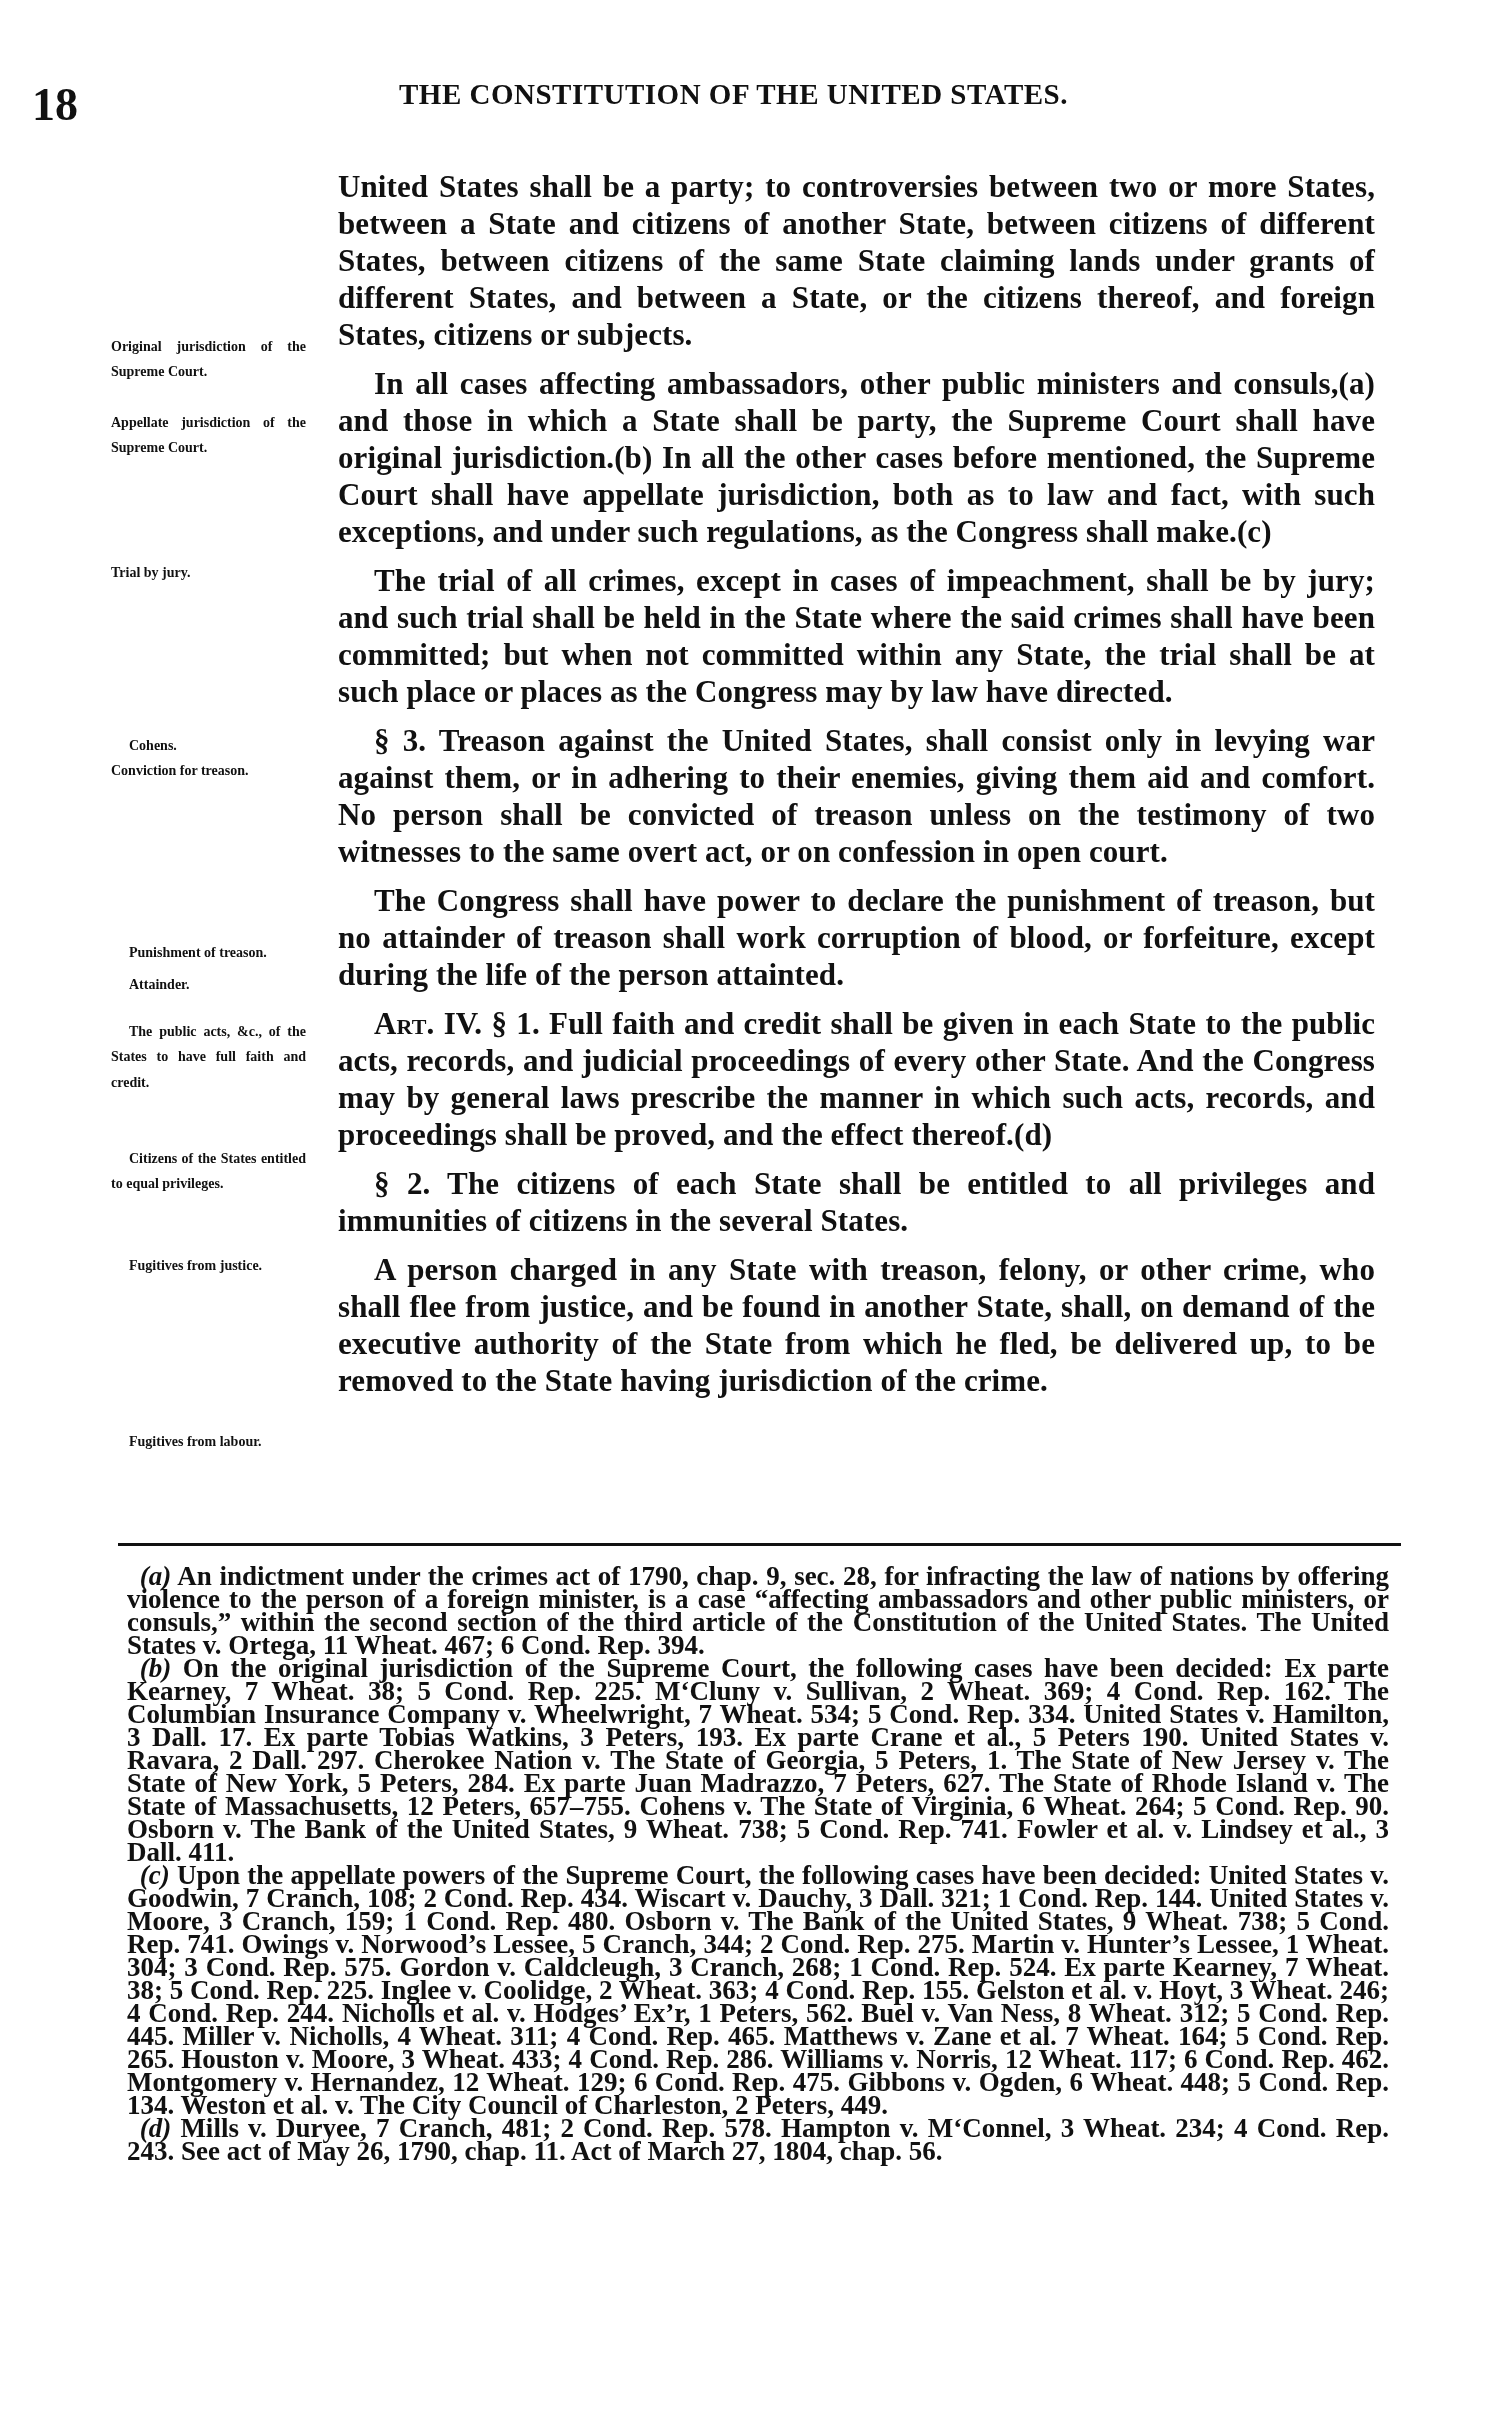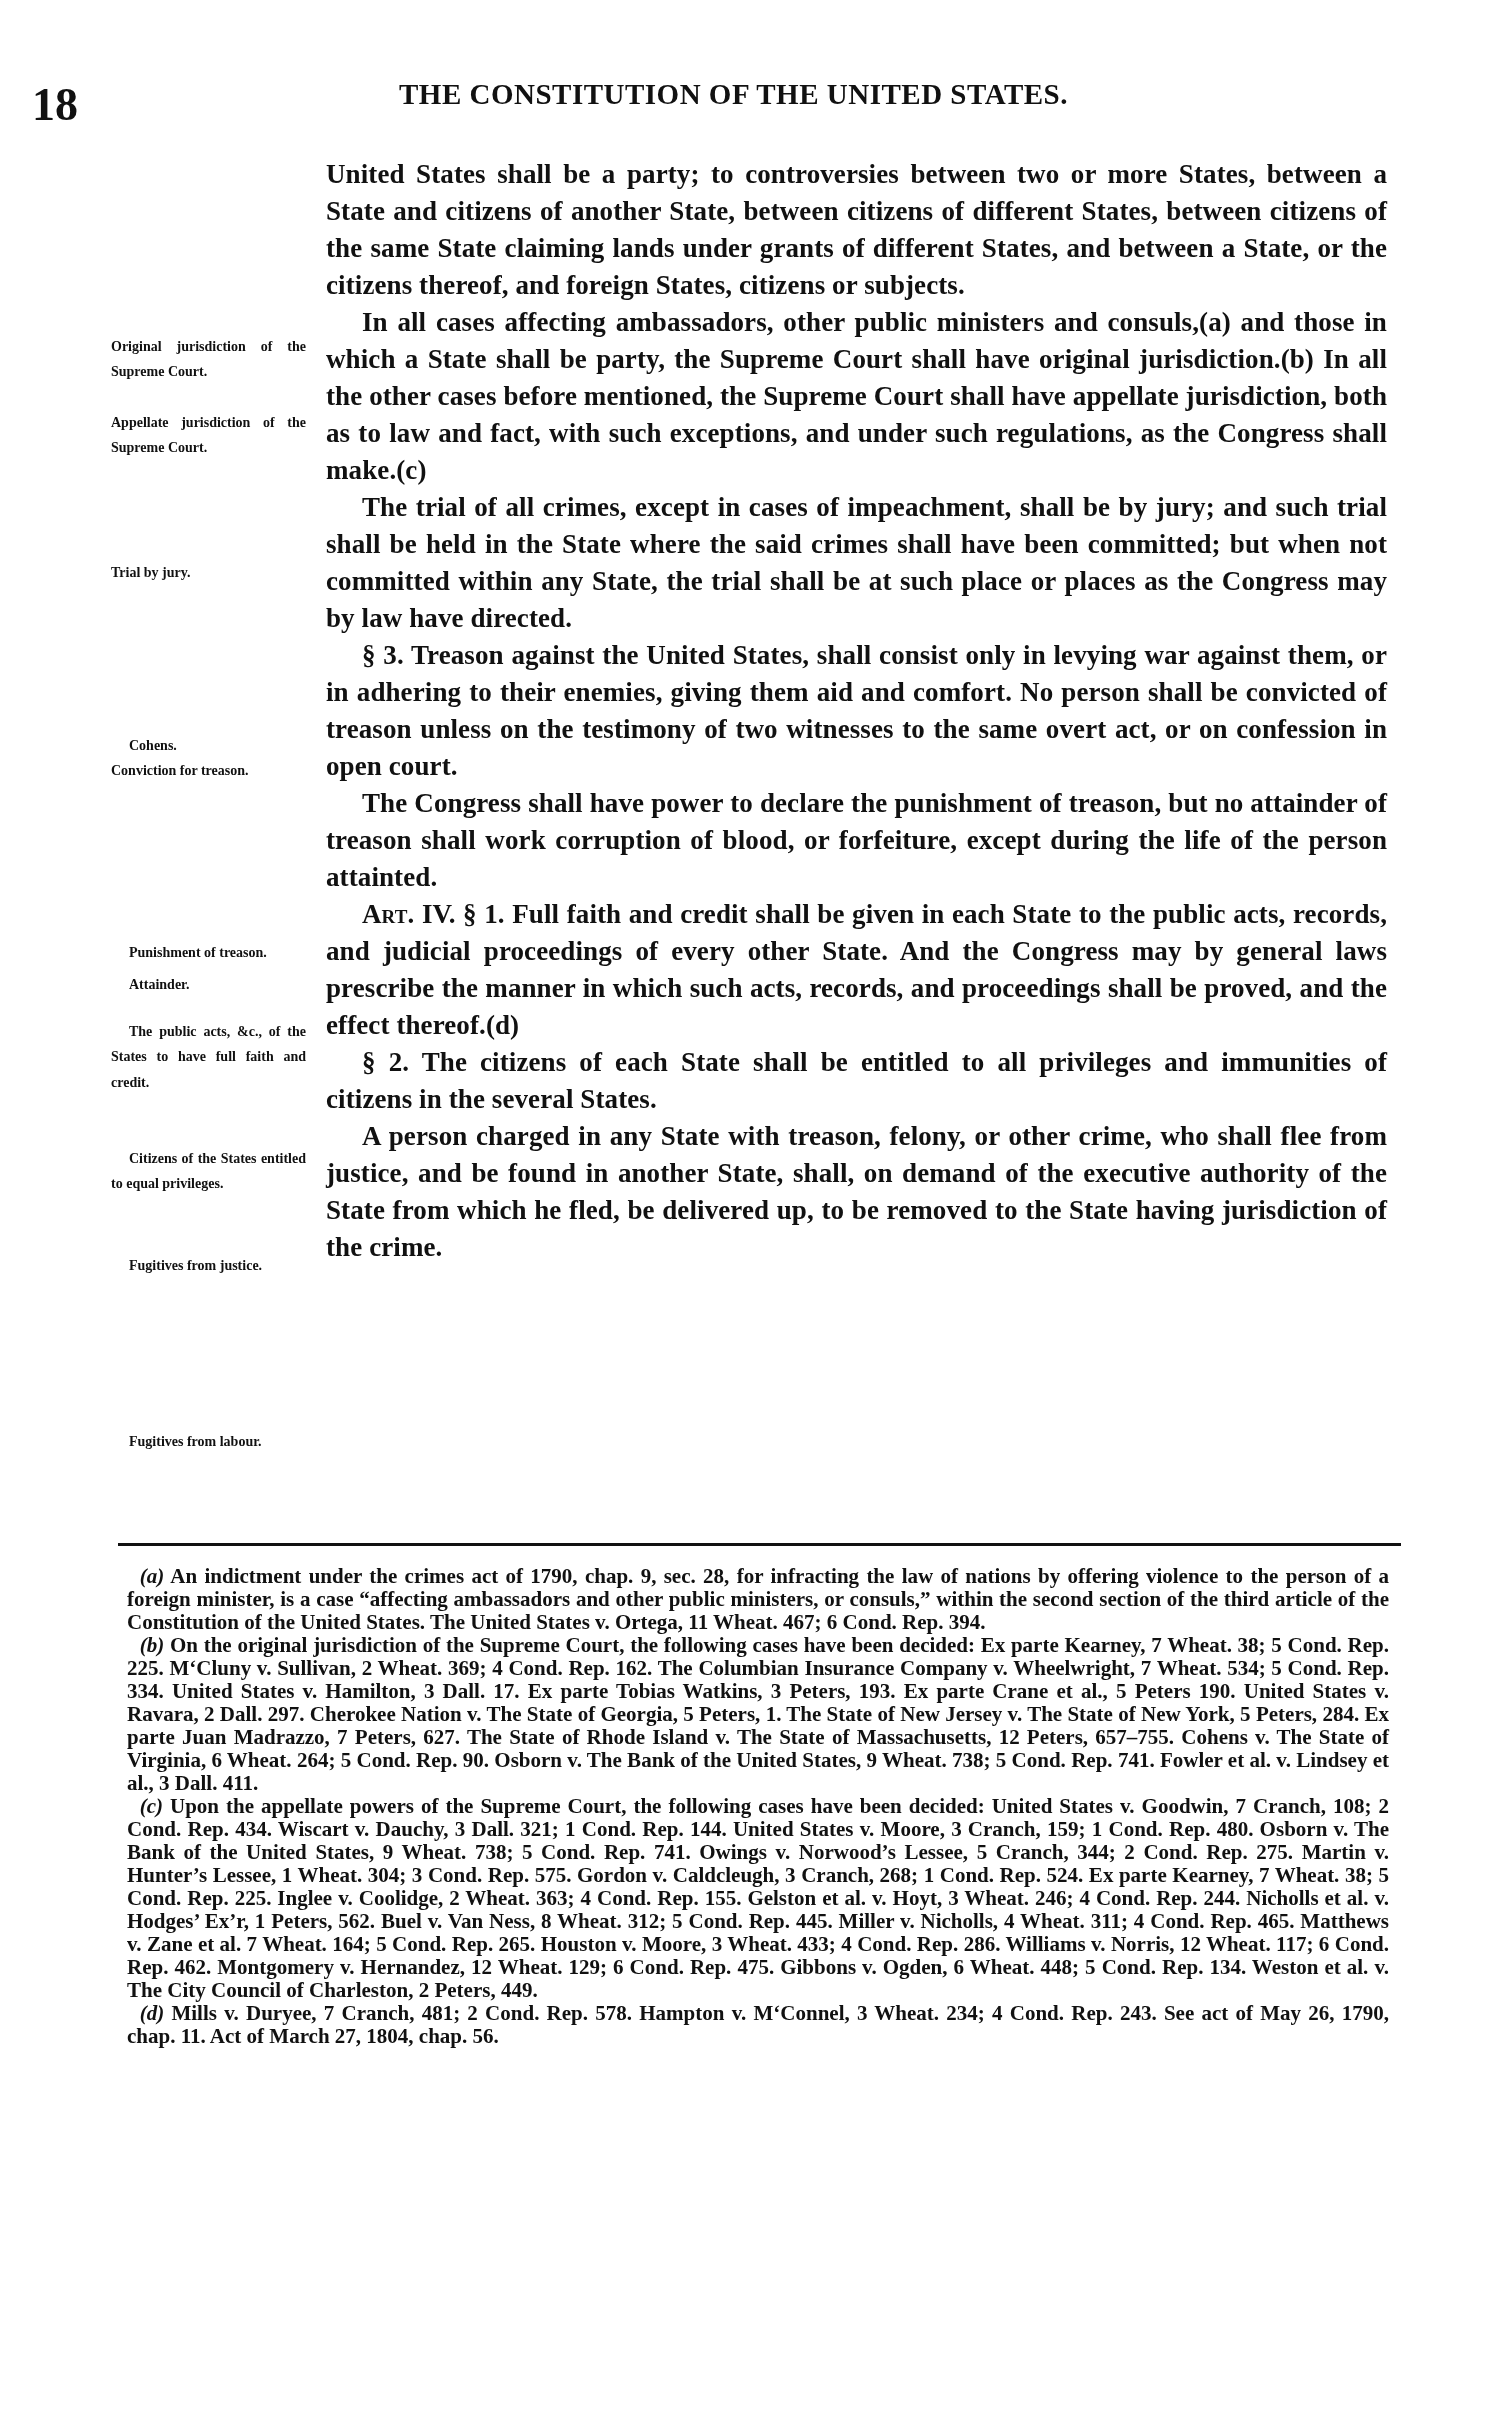--- a/index.html
+++ b/index.html
@@ -1,26 +1,26 @@
 <!DOCTYPE html>
 <html style="font-size:14.5px"><head>
 <meta charset="utf-8">
 <style>
   html, body { margin:0; padding:0; background:#ffffff; }
   body { width:1512px; height:2426px; position:relative; overflow:hidden; color:#111; font-family:"Liberation Serif","DejaVu Serif",serif; }
   .page-number { position:absolute; left:32px; top:78px; font-size:46px; font-weight:bold; }
   .running-head { position:absolute; left:399px; top:78px; width:916px; font-size:29px; font-weight:bold; letter-spacing:0.5px; white-space:nowrap; }
   .body-wrap { position:absolute; left:326px; top:156px; width:1061px; }
-  .para { font-size:27px; line-height:37px; text-align:justify; margin:0; font-weight:bold; letter-spacing:0.1px; }
+  .para { font-size:31px; line-height:37px; text-align:justify; margin:12px; font-weight:bold; letter-spacing:0.1px; }
   .para.indent { text-indent:36px; }
   .sc { font-variant:small-caps; }
   .margin-note { position:absolute; left:111px; width:195px; font-size:14px; line-height:25.4px; text-align:justify; font-weight:bold; }
   .rule { position:absolute; left:118px; top:1543px; width:1283px; height:2.7px; background:#111; }
   .footnotes { position:absolute; left:127px; top:1565px; width:1262px; }
-  .fn { font-size:21px; line-height:23px; text-align:justify; margin:0; text-indent:12.7px; font-weight:bold; }
+  .fn { font-size:27px; line-height:23px; text-align:justify; margin:0; text-indent:12.7px; font-weight:bold; }
   i { font-style:italic; }
 </style>
 </head>
 <body>
 
 <div class="page-number">18</div>
 <div class="running-head">THE CONSTITUTION OF THE UNITED STATES.</div>
 
 <div class="margin-note" style="top:334px;">
   <span>Original jurisdiction of the Supreme Court.</span>

